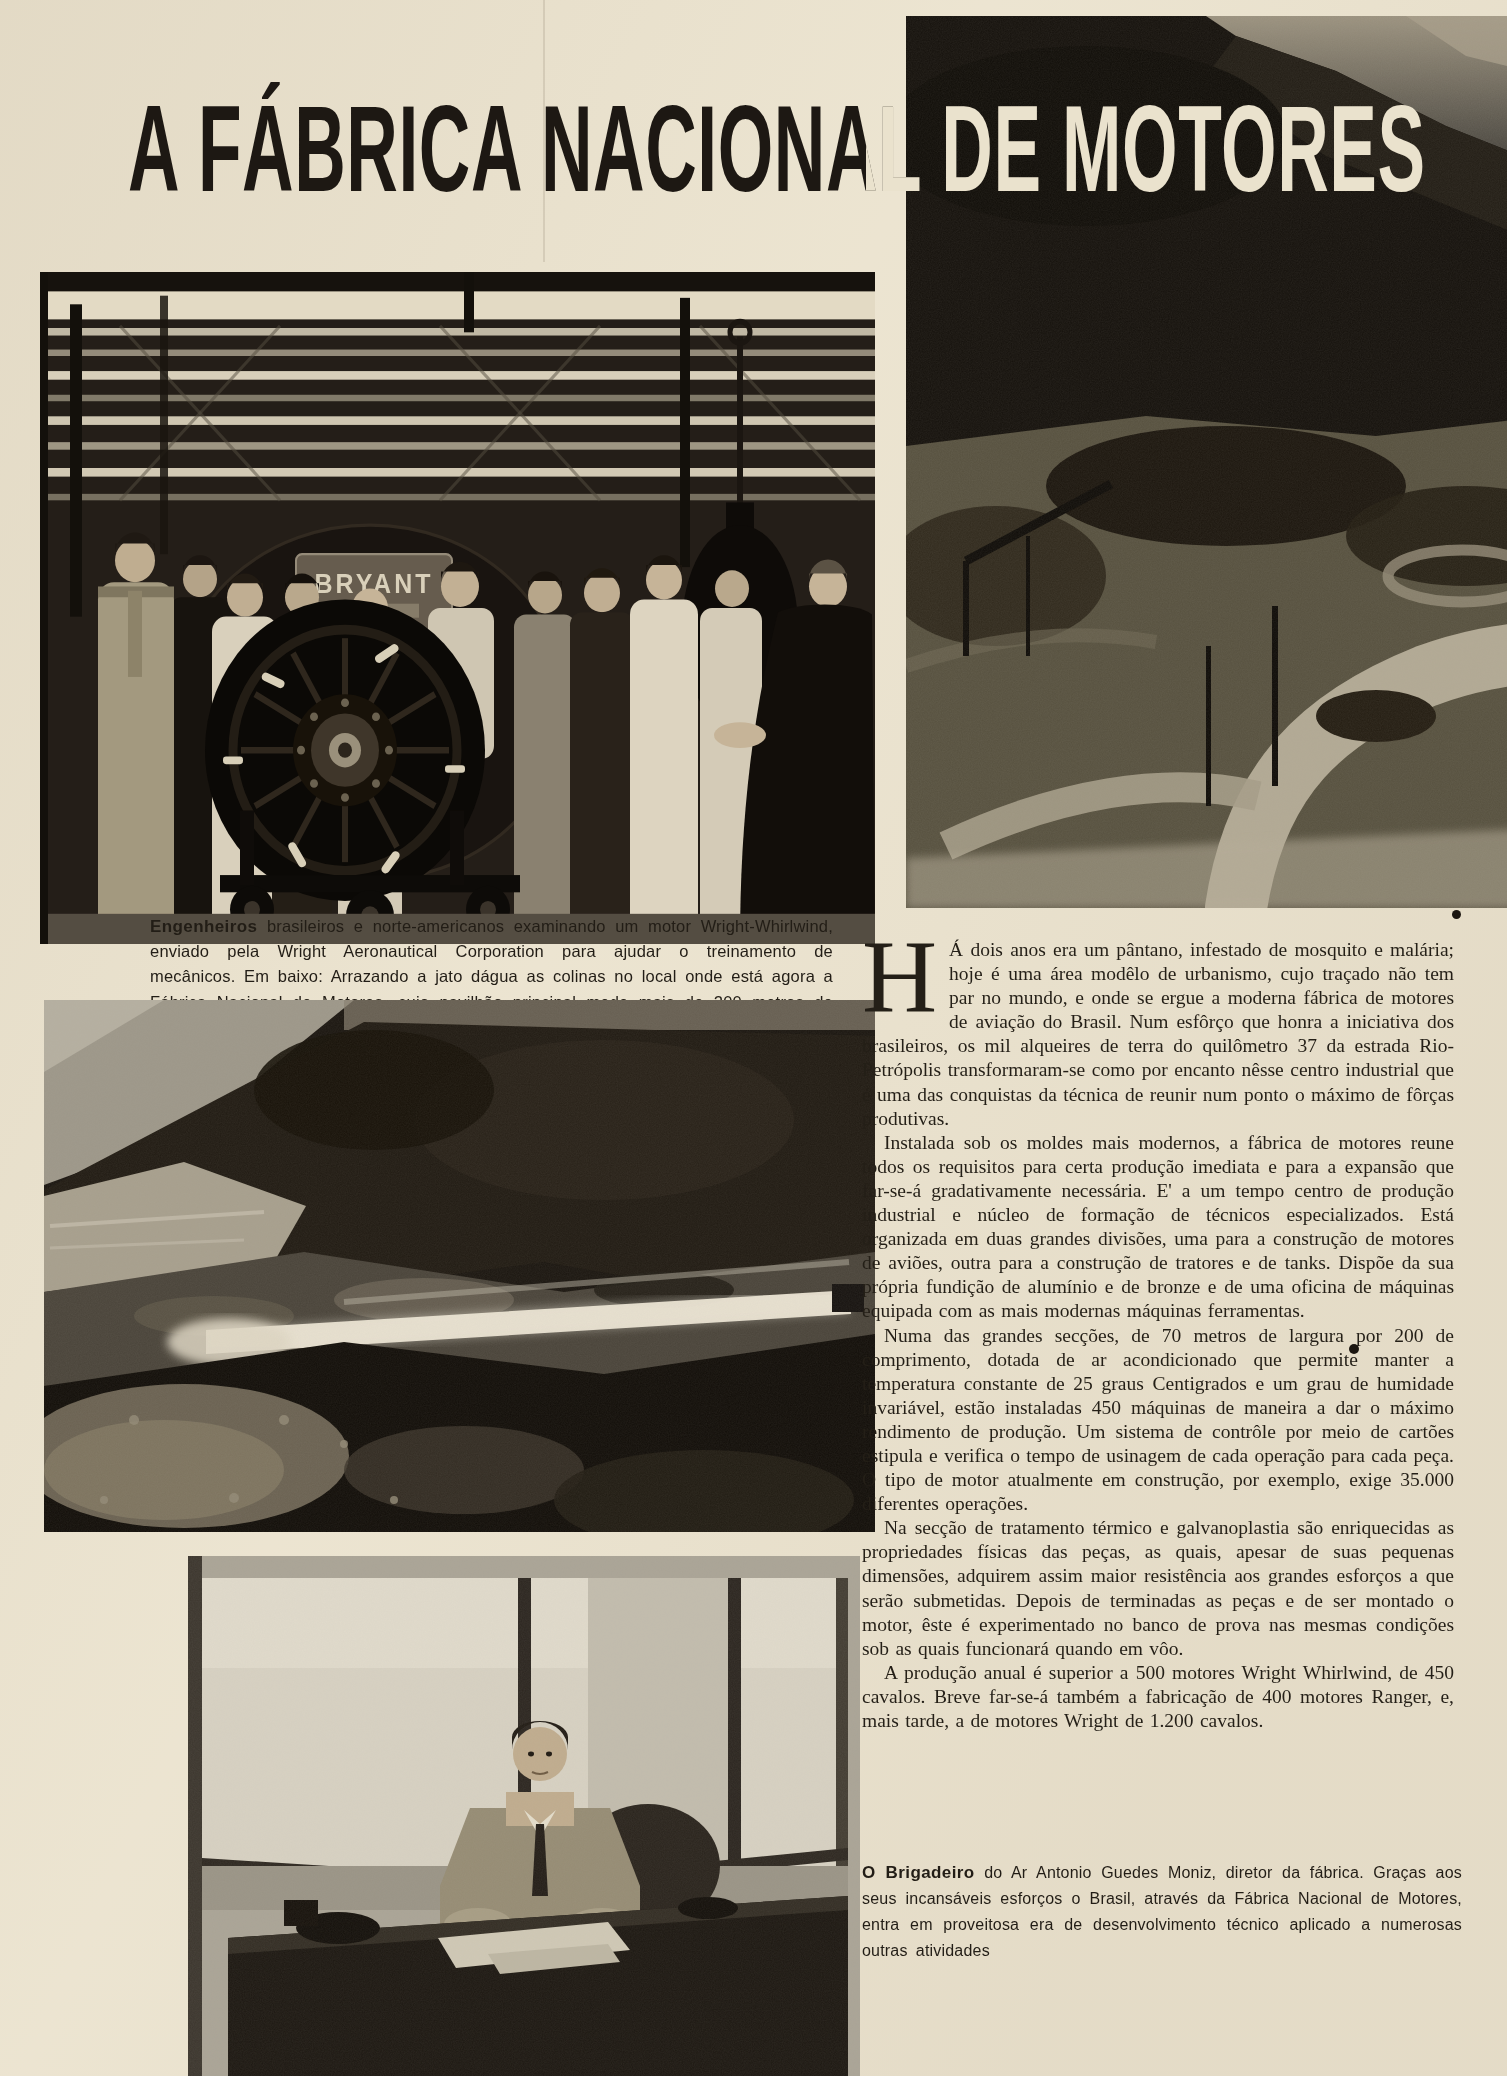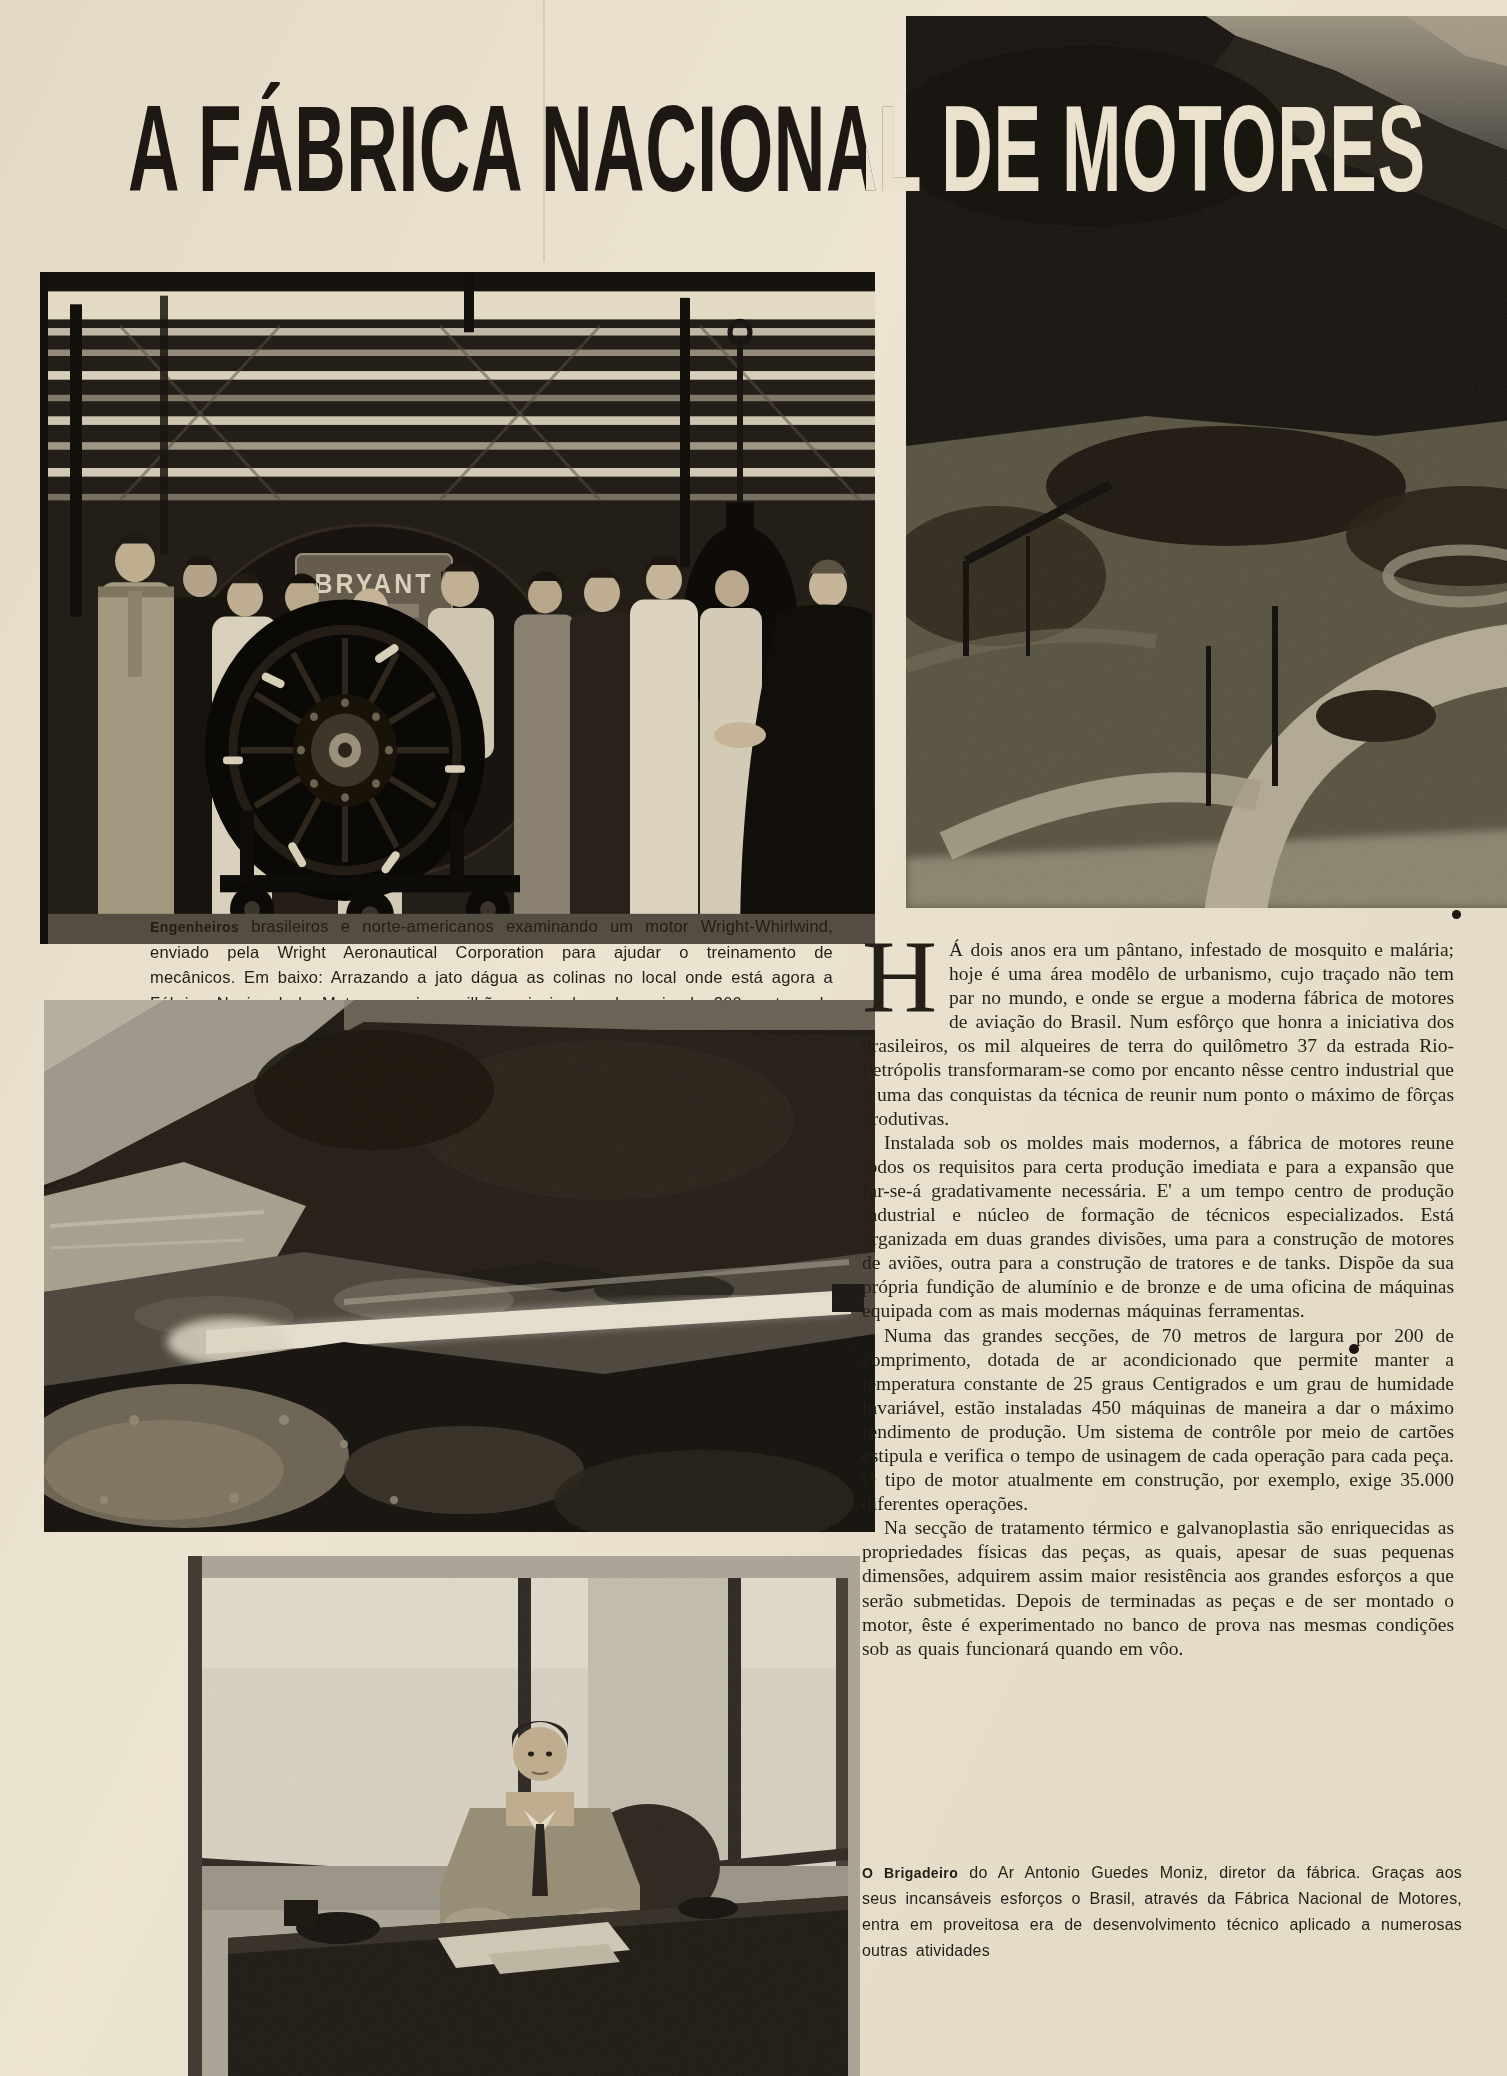--- a/index.html
+++ b/index.html
@@ -27,21 +27,21 @@
   .photo svg{display:block;width:100%;height:100%;}
   #photo-aerial{left:866px;top:0;width:641px;height:892px;}
   #photo-engineers{left:0;top:256px;width:835px;height:672px;}
   #photo-waterjet{left:4px;top:984px;width:831px;height:532px;}
   #photo-brigadeiro{left:148px;top:1540px;width:672px;height:536px;}
   
   .caption{
     position:absolute;color:#221d16;text-align:justify;
     font-size:16.5px;line-height:25.4px;letter-spacing:.2px;word-spacing:3.5px;
   }
-  .caption .lead{font-weight:bold;font-size:14px;letter-spacing:.4px;}
+  .caption .lead{font-weight:bold;font-size:17px;letter-spacing:.4px;}
   #caption-engineers{left:150px;top:897px;width:683px;}
   #caption-brigadeiro{left:862px;top:1844px;width:600px;font-size:16px;line-height:26px;}
   
   #article{
     position:absolute;left:862px;top:938px;width:592px;
     font-family:"Liberation Serif","DejaVu Serif",serif;
     font-size:19.5px;line-height:24.1px;color:#241f17;
     text-align:justify;word-spacing:1.5px;
   }
   #article p{margin:0;}
@@ -305,20 +305,21 @@
     </g>
     <rect x="0" y="0" width="831" height="532" filter="url(#grain)" fill="#777" opacity=".2"></rect>
   </svg>
 </figure>
 
 <div id="article">
   <p><span class="dropcap">H</span><span>Á dois anos era um pântano, infestado de mosquito e malária; hoje é uma área modêlo de urbanismo, cujo traçado não tem par no mundo, e onde se ergue a moderna fábrica de motores de aviação do Brasil. Num esfôrço que honra a iniciativa dos brasileiros, os mil alqueires de terra do quilômetro 37 da estrada Rio-Petrópolis transformaram-se como por encanto nêsse centro industrial que é uma das conquistas da técnica de reunir num ponto o máximo de fôrças produtivas.</span></p>
   <p>Instalada sob os moldes mais modernos, a fábrica de motores reune todos os requisitos para certa produção imediata e para a expansão que far-se-á gradativamente necessária. E' a um tempo centro de produção industrial e núcleo de formação de técnicos especializados. Está organizada em duas grandes divisões, uma para a construção de motores de aviões, outra para a construção de tratores e de tanks. Dispõe da sua própria fundição de alumínio e de bronze e de uma oficina de máquinas equipada com as mais modernas máquinas ferramentas.</p>
   <p>Numa das grandes secções, de 70 metros de largura por 200 de comprimento, dotada de ar acondicionado que permite manter a temperatura constante de 25 graus Centigrados e um grau de humidade invariável, estão instaladas 450 máquinas de maneira a dar o máximo rendimento de produção. Um sistema de contrôle por meio de cartões estipula e verifica o tempo de usinagem de cada operação para cada peça. O tipo de motor atualmente em construção, por exemplo, exige 35.000 diferentes operações.</p>
   <p>Na secção de tratamento térmico e galvanoplastia são enriquecidas as propriedades físicas das peças, as quais, apesar de suas pequenas dimensões, adquirem assim maior resistência aos grandes esforços a que serão submetidas. Depois de terminadas as peças e de ser montado o motor, êste é experimentado no banco de prova nas mesmas condições sob as quais funcionará quando em vôo.</p>
+  <p>A produção anual é superior a 500 motores Wright Whirlwind, de 450 cavalos. Breve far-se-á também a fabricação de 400 motores Ranger, e, mais tarde, a de motores Wright de 1.200 cavalos.</p>
 </div>
 
 <figure class="photo" id="photo-brigadeiro">
   <svg viewBox="0 0 672 536" preserveAspectRatio="none">
     <rect x="0" y="0" width="672" height="536" fill="#aaa496"></rect>
     <rect x="0" y="0" width="14" height="536" fill="#3c362e"></rect>
     <rect x="14" y="22" width="646" height="288" fill="#d7d1c2"></rect>
     <rect x="14" y="22" width="646" height="90" fill="#e0dacb"></rect>
     <rect x="400" y="22" width="150" height="292" fill="#c2bcad"></rect>
     <rect x="330" y="22" width="13" height="302" fill="#2c2620"></rect>

